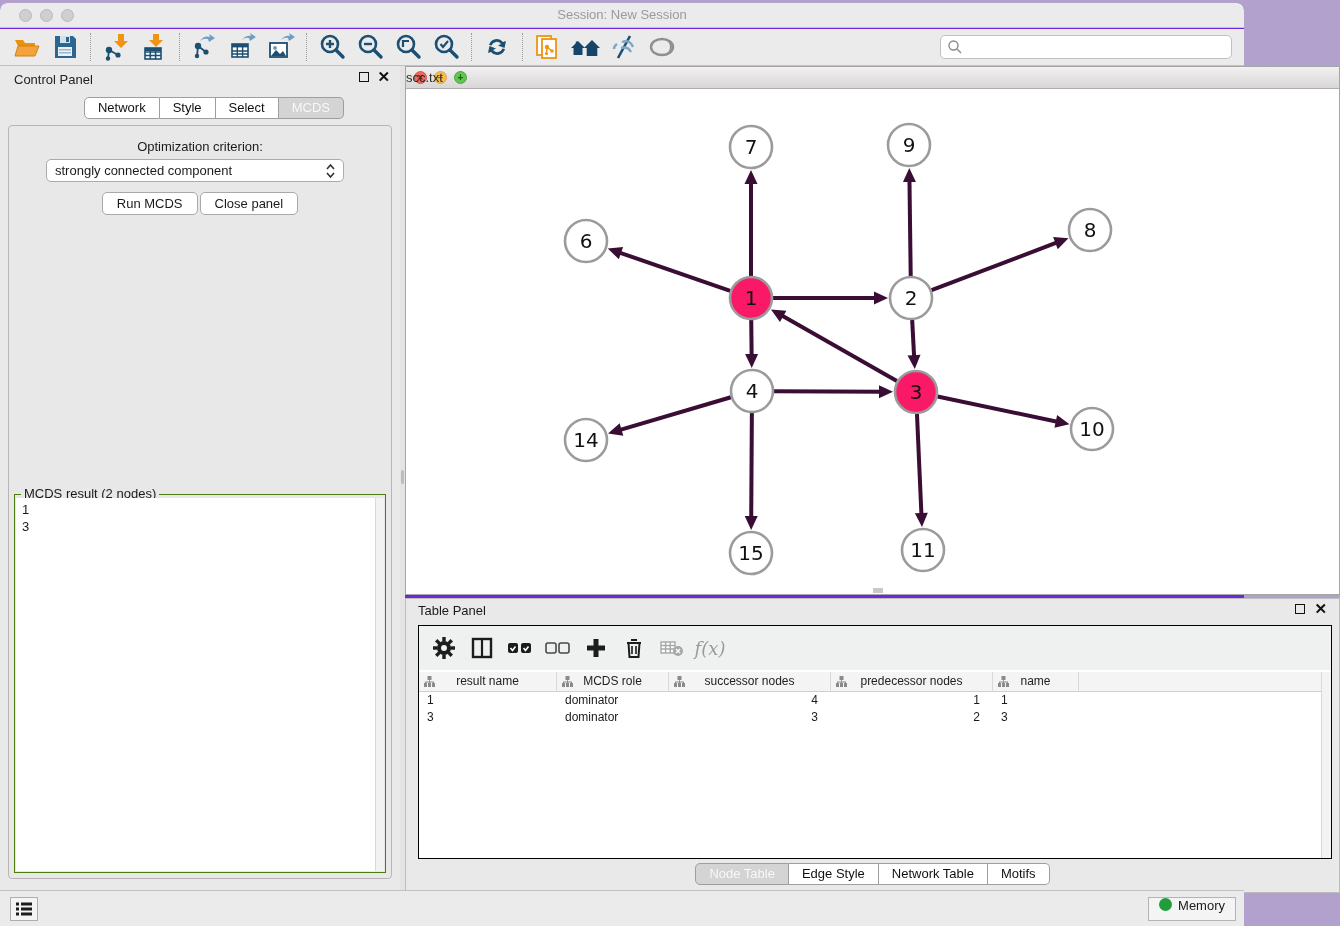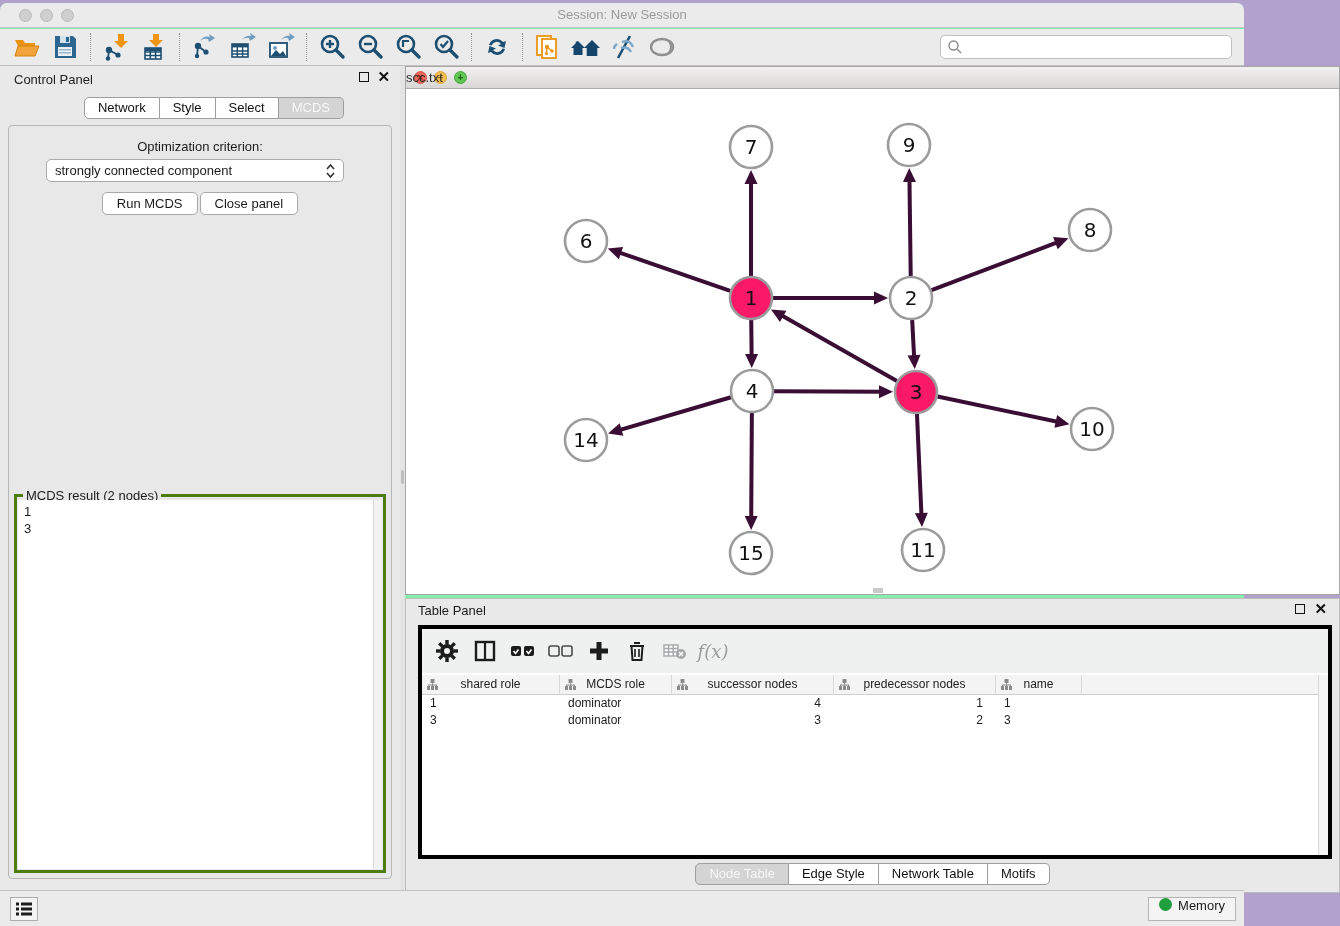--- a/index.html
+++ b/index.html
@@ -1,18 +1,18 @@
 <!DOCTYPE html>
 <html><head>
 <meta charset="utf-8">
 <style>
   * { margin:0; padding:0; box-sizing:border-box; }
   html,body { width:1340px; height:926px; overflow:hidden; }
   body { background:#b2a0cd; font-family:"Liberation Sans", sans-serif; font-size:13px; color:#1b1b1b; }
-  .window { position:absolute; top:3px; left:0; width:1244px; height:923px; background:#86efac; border-radius:7px 7px 0 0; }
+  .window { position:absolute; top:3px; left:0; width:1244px; height:923px; background:#6d28d9; border-radius:7px 7px 0 0; }
 
   
   .titlebar { position:absolute; top:0; left:0; right:0; height:25px; border-bottom:1px solid #c6c6c6; border-radius:7px 7px 0 0; background:#ebebeb; }
   .mac-dot { position:absolute; top:6px; width:13px; height:13px; border-radius:50%; background:#cfcfcf; border:1px solid #b9b9b9; }
   .titlebar .t { position:absolute; left:0; right:0; top:4px; text-align:center; color:#9a9a9a; }
 
   
   .toolbar { position:absolute; top:26px; left:0; right:0; height:37px; display:flex; align-items:center; padding:0 8px; border-bottom:1px solid #c2c2c2; background:#ebebeb; }
   .tb-icon { width:38px; height:32px; display:flex; align-items:center; justify-content:center; }
   .tb-sep { width:1px; height:28px; border-left:1px dotted #9a9a9a; margin:0 6px; }
@@ -31,21 +31,21 @@
   .tab { height:22px; line-height:20px; padding:0 13px; background:#fff; border:1px solid #9e9e9e; border-left:none; color:#111; }
   .tab:first-child { border-left:1px solid #9e9e9e; border-radius:5px 0 0 5px; }
   .tab:last-child { border-radius:0 5px 5px 0; }
   .tab.selected { background:#d4d4d4; color:#fafafa; text-shadow:0 0 1px #cacaca; }
   .cp-content { position:absolute; left:8px; right:8px; top:59px; bottom:14px; background:#e8e8e8; border:1px solid #b6b6b6; border-radius:4px; }
   .opt-label { position:absolute; top:13px; left:0; right:0; text-align:center; }
   .criterion { position:absolute; top:33px; left:37px; right:47px; height:23px; background:#fff; border:1px solid #ababab; border-radius:5px; display:flex; align-items:center; padding:4px 8px; }
   .criterion .val { flex:1; }
   .btn-row { position:absolute; top:66px; left:0; right:0; display:flex; justify-content:center; gap:2px; }
   .push-btn { height:23px; padding:0 14px; background:#fff; border:1px solid #a9a9a9; border-radius:5px; line-height:21px; }
-  .result-box { position:absolute; left:5px; right:5px; top:368px; bottom:5px; border:3px solid #4d7c0f; }
+  .result-box { position:absolute; left:5px; right:5px; top:368px; bottom:5px; border:1px solid #4d7c0f; }
   .result-legend { position:absolute; top:-9px; left:6px; background:#e8e8e8; padding:0 3px; }
   .result-inner { position:absolute; inset:1px; top:3px; background:#fff; }
   .result-scroll { position:absolute; top:0; bottom:0; right:0; width:9px; background:#f2f2f2; border-left:1px solid #d9d9d9; }
   .result-lines { padding:3px 6px; line-height:17px; }
 
   
   .v-split { position:absolute; left:400px; top:63px; width:5px; height:827px; background:#e4e4e4; }
   .v-split .dots { position:absolute; top:404px; left:1px; width:3px; height:14px; background:#bdbdbd; border-radius:2px; }
 
   
@@ -56,21 +56,21 @@
   .tl.red { background:#ee6a5f; border:1px solid #d5554b; color:#7c150d; }
   .tl.yellow { background:#f5bf4f; border:1px solid #dba83e; color:#90591a; }
   .tl.green { background:#61c554; border:1px solid #4aa73f; color:#1c6511; }
   .net-canvas { position:absolute; top:22px; left:0; width:933px; height:505px; background:#fff; }
   .canvas-grip { position:absolute; bottom:1px; left:50%; width:10px; height:5px; background:#c9c9c9; }
 
   
   .table-panel { position:absolute; left:405px; top:595px; width:935px; height:295px; background:#e9e9e9; border:1px solid #bdbdbd; }
   .tp-head { position:absolute; top:4px; left:12px; }
   .tp-btns { position:absolute; top:5px; right:12px; display:flex; gap:9px; align-items:center; }
-  .table-outer { position:absolute; left:12px; right:7px; top:26px; bottom:33px; background:#fff; border:4px solid #000000; }
+  .table-outer { position:absolute; left:12px; right:7px; top:26px; bottom:33px; background:#fff; border:1px solid #000000; }
   .tp-toolbar { position:absolute; top:0; left:0; right:0; height:44px; background:#eff1f0; display:flex; align-items:center; padding:0 8px; gap:4px; }
   .tp-tool { width:34px; height:34px; display:flex; align-items:center; justify-content:center; }
   .fx-label { font-family:"DejaVu Serif", serif; font-style:italic; color:#9a9a9a; font-size:18px; }
   .tbl { position:absolute; top:46px; left:0; right:10px; bottom:0; overflow:hidden; }
   .thead { display:flex; height:20px; background:#f4f4f4; border-bottom:1px solid #cfcfcf; }
   .th { position:relative; height:20px; border-right:1px solid #d8d8d8; font-size:12px; color:#222; text-align:center; line-height:19px; }
   .th svg { position:absolute; left:5px; top:4px; }
   .tr { display:flex; height:17px; }
   .td { font-size:12px; line-height:16px; white-space:nowrap; overflow:hidden; }
   .td.left { padding-left:8px; text-align:left; }
@@ -422,21 +422,21 @@
       <div class="tbl">
         <div class="thead" id="table-head">
             <div class="th" style="width: 138px;"><svg width="11" height="11" viewBox="0 0 11 11">
                 <g fill="#8a8a8a">
                   <rect x="3.5" y="0" width="4" height="4"></rect>
                   <rect x="0" y="7" width="3" height="4"></rect>
                   <rect x="4" y="7" width="3" height="4"></rect>
                   <rect x="8" y="7" width="3" height="4"></rect>
                   <path d="M5.2 4 h0.8 v1.6 h-0.8z M1 5.6 h9 v0.9 h-9z M1 5.6 h0.9 v1.6 h-0.9z M5.1 5.6 h0.9 v1.6 h-0.9z M9.1 5.6 h0.9 v1.6 h-0.9z"></path>
                 </g>
-              </svg><span>shared role</span></div>
+              </svg><span>result name</span></div>
             <div class="th" style="width: 112px;"><svg width="11" height="11" viewBox="0 0 11 11">
                 <g fill="#8a8a8a">
                   <rect x="3.5" y="0" width="4" height="4"></rect>
                   <rect x="0" y="7" width="3" height="4"></rect>
                   <rect x="4" y="7" width="3" height="4"></rect>
                   <rect x="8" y="7" width="3" height="4"></rect>
                   <path d="M5.2 4 h0.8 v1.6 h-0.8z M1 5.6 h9 v0.9 h-9z M1 5.6 h0.9 v1.6 h-0.9z M5.1 5.6 h0.9 v1.6 h-0.9z M9.1 5.6 h0.9 v1.6 h-0.9z"></path>
                 </g>
               </svg><span>MCDS role</span></div>
             <div class="th" style="width: 162px;"><svg width="11" height="11" viewBox="0 0 11 11">

